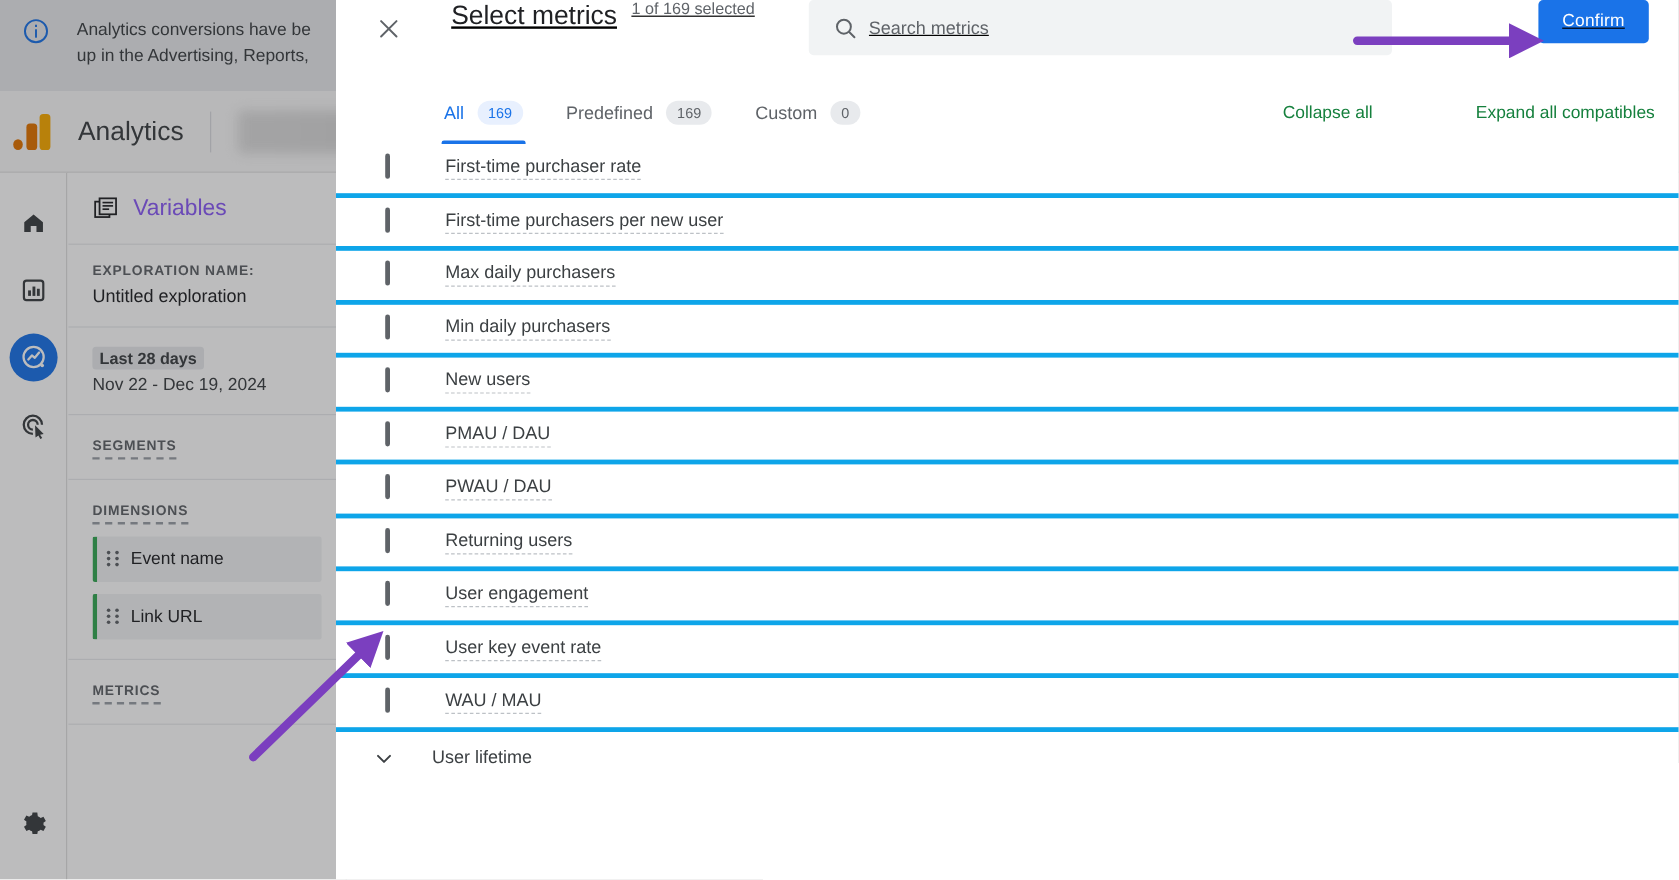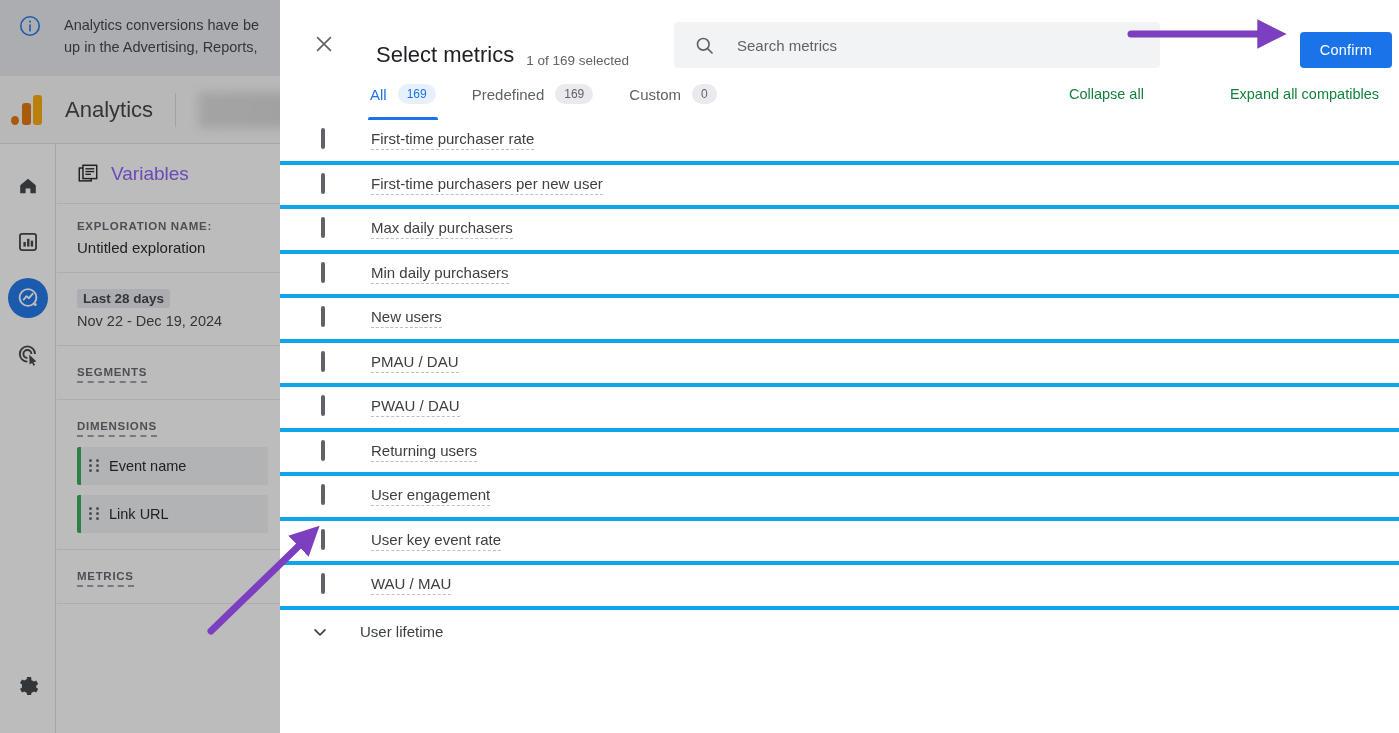--- a/index.html
+++ b/index.html
@@ -88,36 +88,36 @@
   .drag-dots i { background: #5f6368; border-radius: 50%; width: 3px; height: 3px; display: block; }
 
   
   #scrim { position: absolute; inset: 0; background: rgba(32,33,36,.30); }
 
   
   #modal {
     position: absolute; left: 280px; top: 0; width: 1119px; height: 733px;
     background: #ffffff; display: flex; flex-direction: column;
   }
-  .modal-head { height: 68px; display: flex; align-items: flex-end; flex: 0 0 auto; }
+  .modal-head { height: 68px; display: flex; align-items: flex-start; flex: 0 0 auto; text-decoration: underline; }
   .close-btn { width: 48px; height: 48px; margin-left: 20px; border-radius: 50%;
                display: flex; align-items: center; justify-content: center; cursor: pointer; }
   .modal-title { font-size: 22px; color: #202124; margin-left: 28px; font-weight: 400; white-space: nowrap; }
   .modal-count { font-size: 13.5px; color: #5f6368; margin-left: 12px; white-space: nowrap; }
   .search-wrap {
     margin-left: 45px; width: 486px; height: 46px; background: #f1f3f4;
-    border-radius: 4px; display: flex; align-items: center; padding-left: 20px; gap: 22px;
+    border-radius: 4px; display: flex; align-items: center; padding-left: 20px; gap: 9px;
   }
   .search-input {
     border: 0; background: transparent; outline: none; font-size: 15px;
     color: #202124; width: 390px; font-family: "Liberation Sans", sans-serif;
   }
   .search-input::placeholder { color: #5f6368; }
   .confirm-btn {
-    margin-left: auto; margin-right: 7px; height: 36px; padding: 0 20px;
+    margin-left: auto; margin-right: 25px; height: 36px; padding: 0 20px;
     background: #1a73e8; color: #ffffff; border: 0; border-radius: 4px;
     font-size: 14.5px; font-family: "Liberation Sans", sans-serif; cursor: pointer;
     letter-spacing: .2px;
   }
 
   .tabs-row { height: 52px; display: flex; align-items: center; padding: 0 20px 0 0; flex: 0 0 auto; }
   .tabs { display: flex; align-items: center; margin-left: 90px; gap: 36px; height: 52px; }
   .tab { display: flex; align-items: center; gap: 11px; height: 52px; font-size: 15px;
          color: #5f6368; cursor: pointer; position: relative; }
   .tab.active { color: #1a73e8; }

